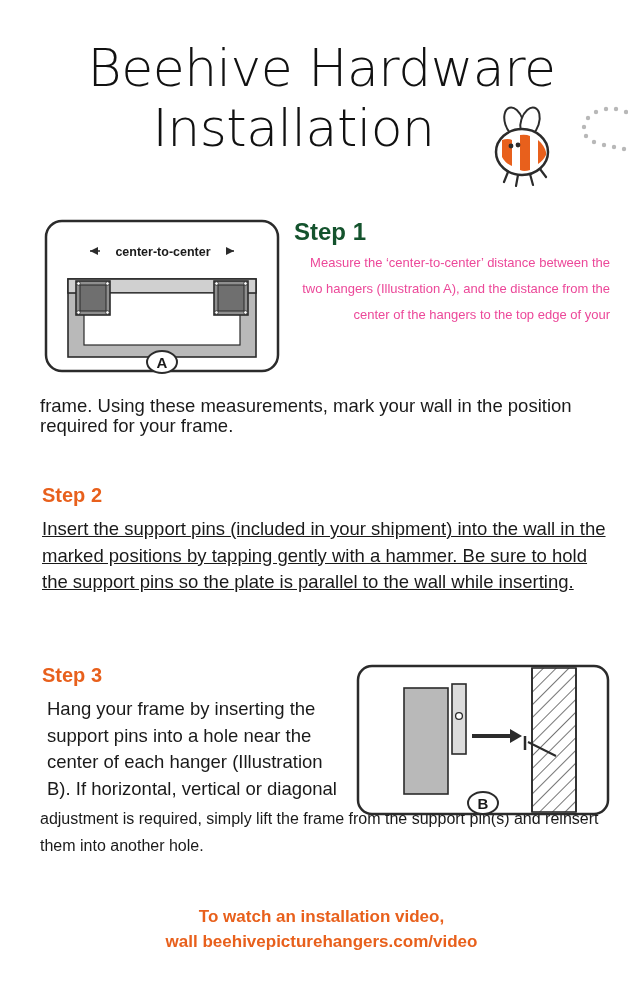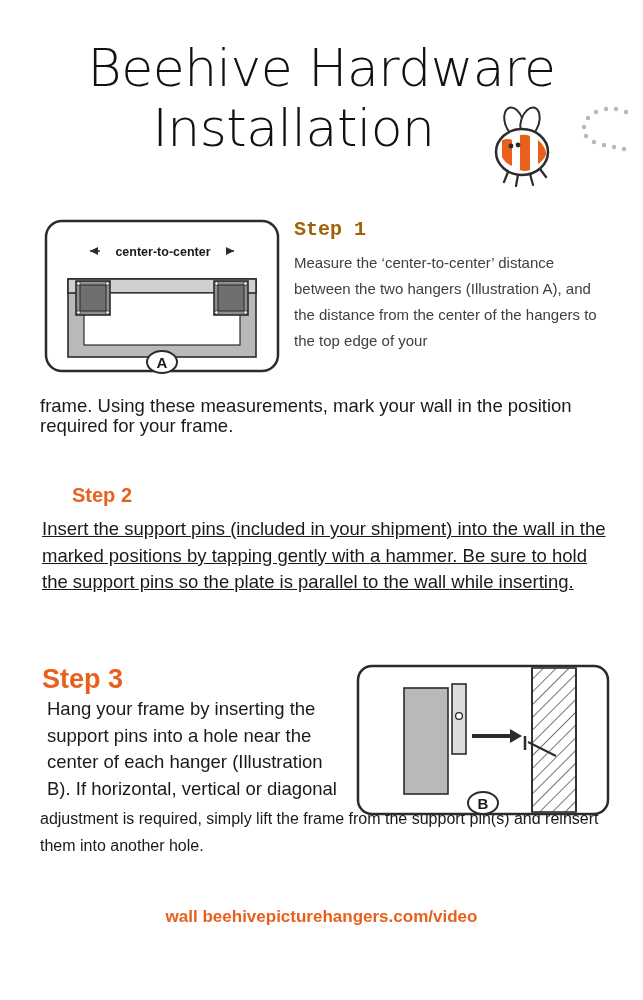--- a/index.html
+++ b/index.html
@@ -55,70 +55,69 @@
     position: absolute;
     left: 44px;
     top: 219px;
     width: 236px;
     height: 160px;
   }
   .step1-head {
     position: absolute;
     left: 294px;
     top: 218px;
-    font-size: 20px;
-    font-weight: bold;
-    color: #a16207;
-    font-family: Liberation Mono, monospace;
+    font-size: 24px;
+    font-weight: bold;
+    color: #14532d;
   }
   .step1-body {
     position: absolute;
     left: 294px;
     top: 250px;
     width: 316px;
-    font-size: 15px;
+    font-size: 13px;
     line-height: 26px;
-    color: #404040;
+    color: #ec4899;
+    text-align: right;
   }
   .step1-body2 {
     position: absolute;
     left: 40px;
     top: 396px;
     width: 570px;
     font-size: 18.5px;
     line-height: 20px;
     color: #1a1a1a;
   }
 
   
   .step2-head {
     position: absolute;
     left: 42px;
     top: 484px;
     font-size: 20px;
     font-weight: bold;
     color: #E8601C;
-    margin-left: 30px;
   }
   .step2-body {
     position: absolute;
     left: 42px;
     top: 516px;
     width: 570px;
     font-size: 18.5px;
     line-height: 26.5px;
     text-decoration: underline;
   }
 
   
   .step3-head {
     position: absolute;
     left: 42px;
     top: 664px;
-    font-size: 27px;
+    font-size: 20px;
     font-weight: bold;
     color: #E8601C;
   }
   .step3-body {
     position: absolute;
     left: 40px;
     top: 696px;
     width: 300px;
     font-size: 18.5px;
     line-height: 26.5px;
@@ -267,16 +266,17 @@
 
       <line x1="116" y1="72" x2="160" y2="72" stroke="#2b2b2b" stroke-width="4"></line>
       <path d="M166 72 l-12 -7 v14 z" fill="#2b2b2b"></path>
 
       <ellipse cx="127" cy="139" rx="15" ry="11" fill="#ffffff" stroke="#2b2b2b" stroke-width="2"></ellipse>
       <text x="127" y="145" text-anchor="middle" font-family="Liberation Sans, sans-serif" font-size="15" font-weight="bold" fill="#1a1a1a">B</text>
     </svg>
   </div>
 
   <div class="footer">
+    <div>To watch an installation video,</div>
     <div>wall beehivepicturehangers.com/video</div>
   </div>
 
 </div>
 
 </body></html>

